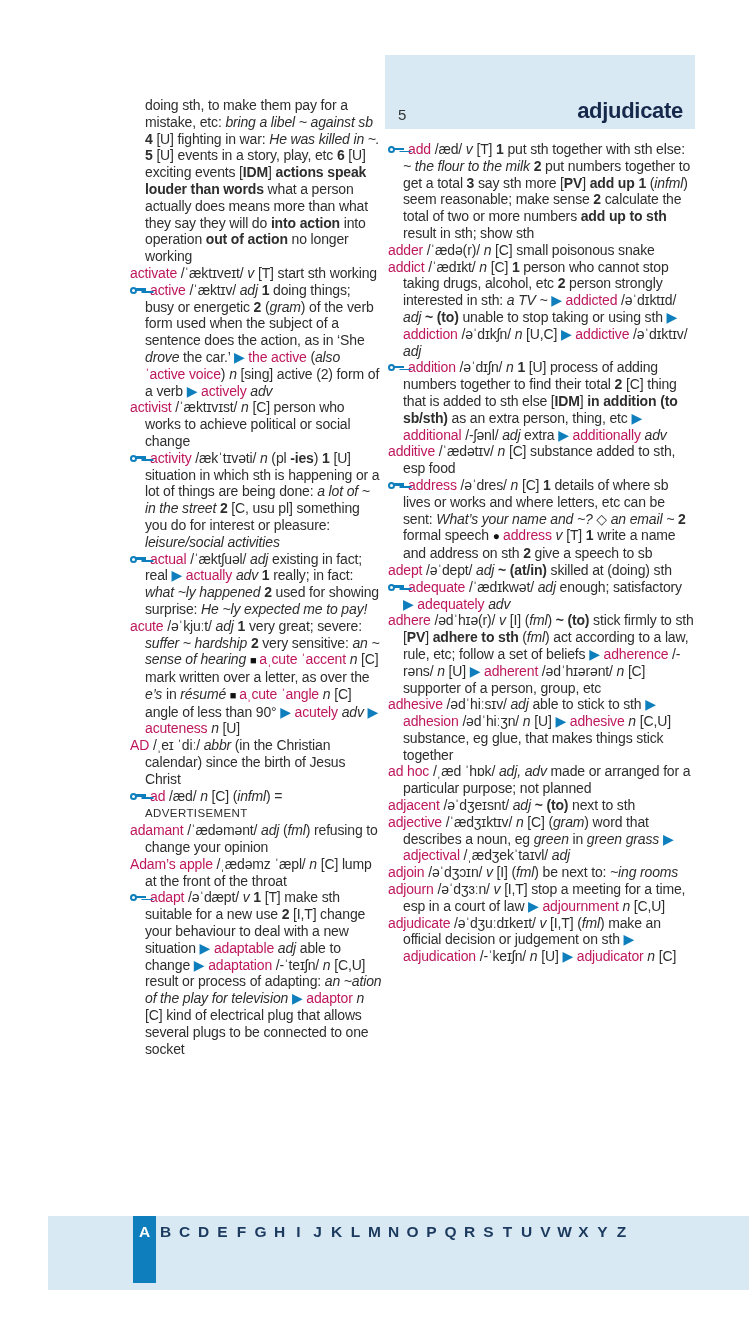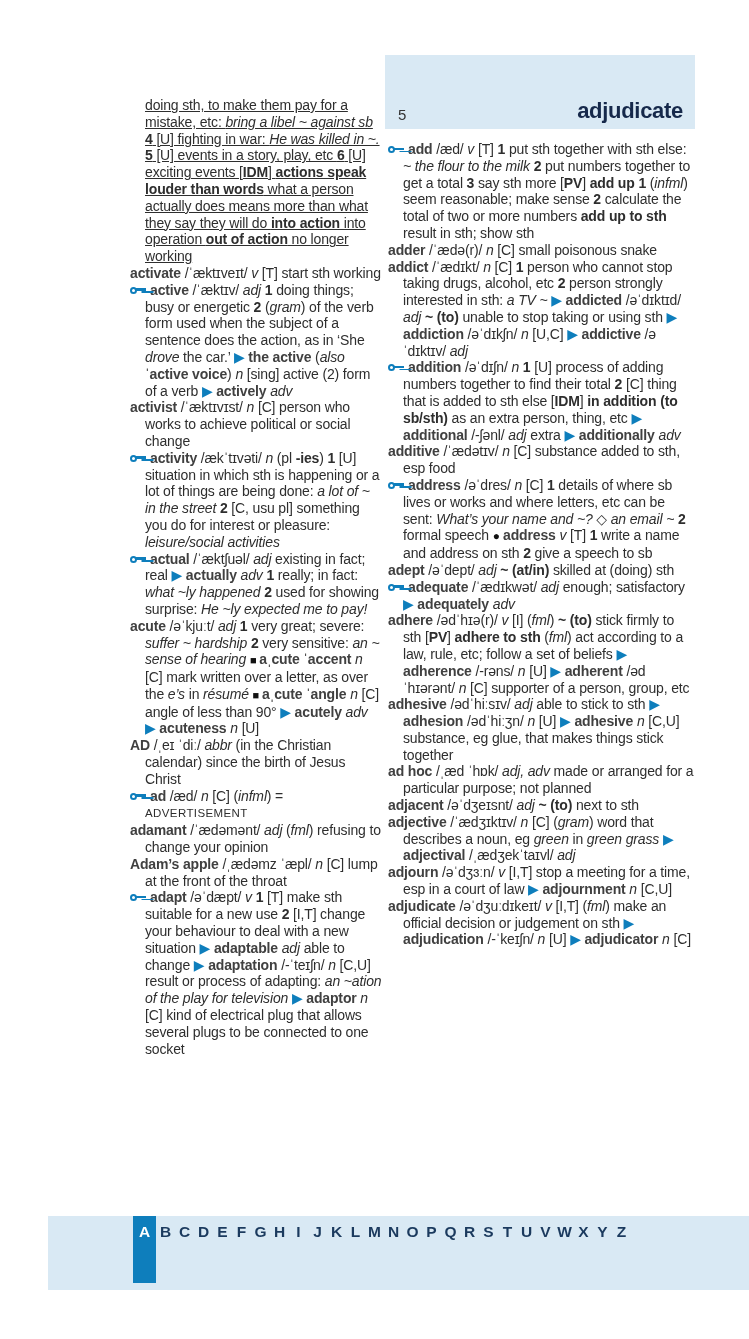--- a/index.html
+++ b/index.html
@@ -11,23 +11,23 @@
     display:flex;align-items:flex-end;justify-content:space-between;box-sizing:border-box;
     padding:0 12px 7px 13px;}
   .page-num{font-size:15px;color:#333;line-height:1;}
   .guide-word{font-size:22px;font-weight:bold;color:#16294b;letter-spacing:-0.3px;line-height:1;}
 
   
   .col{position:absolute;font-size:14px;line-height:16.8px;color:#2e2e2e;letter-spacing:-0.15px;text-align:left;}
   .col-left{left:130px;top:97px;width:252px;}
   .col-right{left:388px;top:141px;width:306px;}
   .entry{margin:0;padding-left:15px;text-indent:-15px;}
-  .entry.cont{text-indent:0;text-decoration:underline;}
+  .entry.cont{text-indent:0;}
 
-  .hw,.dhw{color:#404040;font-weight:bold;}
+  .hw,.dhw{color:#be185d;font-weight:normal;}
   .it{font-style:italic;}
   .bd{font-weight:bold;}
   .arr{color:#0e7ebc;}
   .sq{color:#111;font-size:11px;}
   .dot{color:#111;font-size:12px;}
   .sc{font-size:11.5px;letter-spacing:0.4px;text-align:center;}
 
   
   .key{display:inline-block;width:16px;height:9px;margin-right:4px;position:relative;text-indent:0;}
   .key::before{content:"";position:absolute;left:0;top:1px;width:7px;height:7px;border:2px solid #0e7ebc;
@@ -73,20 +73,21 @@
       <p class="entry"><span class="key"></span><span class="hw">addition</span><span class="t"> /əˈdɪʃn/ </span><span class="it">n</span><span class="t"> </span><span class="bd">1</span><span class="t"> [U] process of adding numbers together to find their total </span><span class="bd">2</span><span class="t"> [C] thing that is added to sth else [</span><span class="bd">IDM</span><span class="t">] </span><span class="bd">in addition (to sb/sth)</span><span class="t"> as an extra person, thing, etc </span><span class="arr">▶ </span><span class="dhw">additional</span><span class="t"> /-ʃənl/ </span><span class="it">adj</span><span class="t"> extra </span><span class="arr">▶ </span><span class="dhw">additionally</span><span class="t"> </span><span class="it">adv</span></p>
       <p class="entry"><span class="hw">additive</span><span class="t"> /ˈædətɪv/ </span><span class="it">n</span><span class="t"> [C] substance added to sth, esp food</span></p>
       <p class="entry"><span class="key"></span><span class="hw">address</span><span class="t"> /əˈdres/ </span><span class="it">n</span><span class="t"> [C] </span><span class="bd">1</span><span class="t"> details of where sb lives or works and where letters, etc can be sent: </span><span class="it">What’s your name and ~?</span><span class="t"> ◇ </span><span class="it">an email ~</span><span class="t">  </span><span class="bd">2</span><span class="t"> formal speech </span><span class="dot">● </span><span class="dhw">address</span><span class="t"> </span><span class="it">v</span><span class="t"> [T] </span><span class="bd">1</span><span class="t"> write a name and address on sth </span><span class="bd">2</span><span class="t"> give a speech to sb</span></p>
       <p class="entry"><span class="hw">adept</span><span class="t"> /əˈdept/ </span><span class="it">adj</span><span class="t"> </span><span class="bd">~ (at/in)</span><span class="t"> skilled at (doing) sth</span></p>
       <p class="entry"><span class="key"></span><span class="hw">adequate</span><span class="t"> /ˈædɪkwət/ </span><span class="it">adj</span><span class="t"> enough; satisfactory </span><span class="arr">▶ </span><span class="dhw">adequately</span><span class="t"> </span><span class="it">adv</span></p>
       <p class="entry"><span class="hw">adhere</span><span class="t"> /ədˈhɪə(r)/ </span><span class="it">v</span><span class="t"> [I] (</span><span class="it">fml</span><span class="t">) </span><span class="bd">~ (to)</span><span class="t"> stick firmly to sth [</span><span class="bd">PV</span><span class="t">] </span><span class="bd">adhere to sth</span><span class="t"> (</span><span class="it">fml</span><span class="t">) act according to a law, rule, etc; follow a set of beliefs </span><span class="arr">▶ </span><span class="dhw">adherence</span><span class="t"> /-rəns/ </span><span class="it">n</span><span class="t"> [U] </span><span class="arr">▶ </span><span class="dhw">adherent</span><span class="t"> /ədˈhɪərənt/ </span><span class="it">n</span><span class="t"> [C] supporter of a person, group, etc</span></p>
       <p class="entry"><span class="hw">adhesive</span><span class="t"> /ədˈhiːsɪv/ </span><span class="it">adj</span><span class="t"> able to stick to sth </span><span class="arr">▶ </span><span class="dhw">adhesion</span><span class="t"> /ədˈhiːʒn/ </span><span class="it">n</span><span class="t"> [U] </span><span class="arr">▶ </span><span class="dhw">adhesive</span><span class="t"> </span><span class="it">n</span><span class="t"> [C,U] substance, eg glue, that makes things stick together</span></p>
       <p class="entry"><span class="hw">ad hoc</span><span class="t"> /ˌæd ˈhɒk/ </span><span class="it">adj, adv</span><span class="t"> made or arranged for a particular purpose; not planned</span></p>
       <p class="entry"><span class="hw">adjacent</span><span class="t"> /əˈdʒeɪsnt/ </span><span class="it">adj</span><span class="t"> </span><span class="bd">~ (to)</span><span class="t"> next to sth</span></p>
       <p class="entry"><span class="hw">adjective</span><span class="t"> /ˈædʒɪktɪv/ </span><span class="it">n</span><span class="t"> [C] (</span><span class="it">gram</span><span class="t">) word that describes a noun, eg </span><span class="it">green</span><span class="t"> in </span><span class="it">green grass</span><span class="t"> </span><span class="arr">▶ </span><span class="dhw">adjectival</span><span class="t"> /ˌædʒekˈtaɪvl/ </span><span class="it">adj</span></p>
+      <p class="entry"><span class="hw">adjoin</span><span class="t"> /əˈdʒɔɪn/ </span><span class="it">v</span><span class="t"> [I] (</span><span class="it">fml</span><span class="t">) be next to: </span><span class="it">~ing rooms</span></p>
       <p class="entry"><span class="hw">adjourn</span><span class="t"> /əˈdʒɜːn/ </span><span class="it">v</span><span class="t"> [I,T] stop a meeting for a time, esp in a court of law </span><span class="arr">▶ </span><span class="dhw">adjournment</span><span class="t"> </span><span class="it">n</span><span class="t"> [C,U]</span></p>
       <p class="entry"><span class="hw">adjudicate</span><span class="t"> /əˈdʒuːdɪkeɪt/ </span><span class="it">v</span><span class="t"> [I,T] (</span><span class="it">fml</span><span class="t">) make an official decision or judgement on sth </span><span class="arr">▶ </span><span class="dhw">adjudication</span><span class="t"> /-ˈkeɪʃn/ </span><span class="it">n</span><span class="t"> [U] </span><span class="arr">▶ </span><span class="dhw">adjudicator</span><span class="t"> </span><span class="it">n</span><span class="t"> [C]</span></p>
     </div>
 
   <div class="alphabet-bar">
       <span class="abc-letter active">A</span>
       <span class="abc-letter">B</span>
       <span class="abc-letter">C</span>
       <span class="abc-letter">D</span>
       <span class="abc-letter">E</span>

